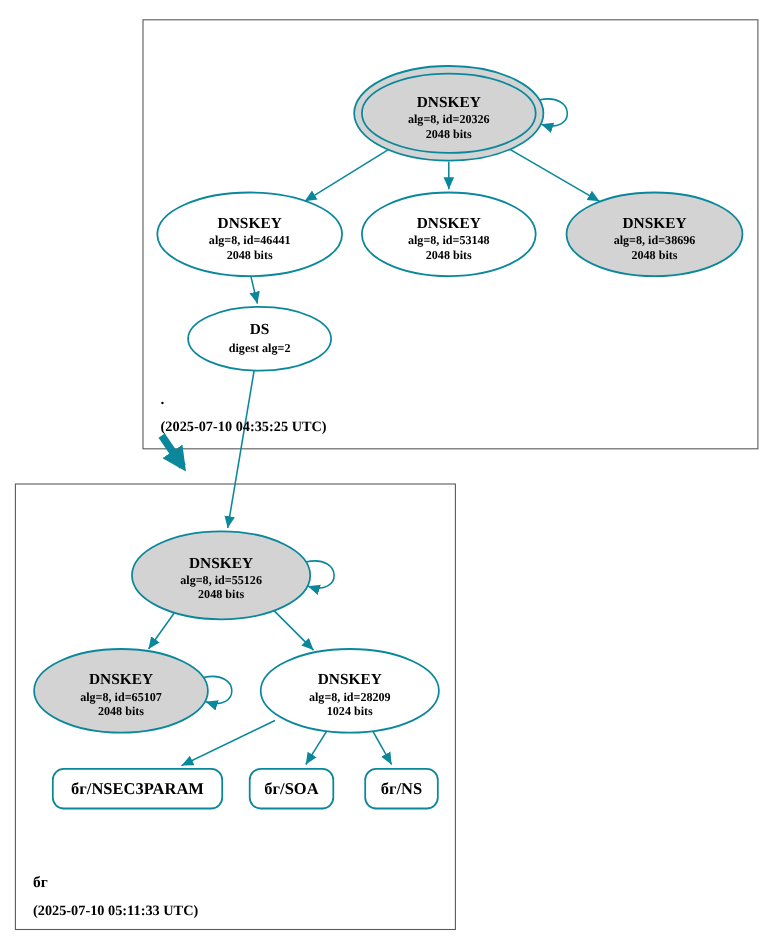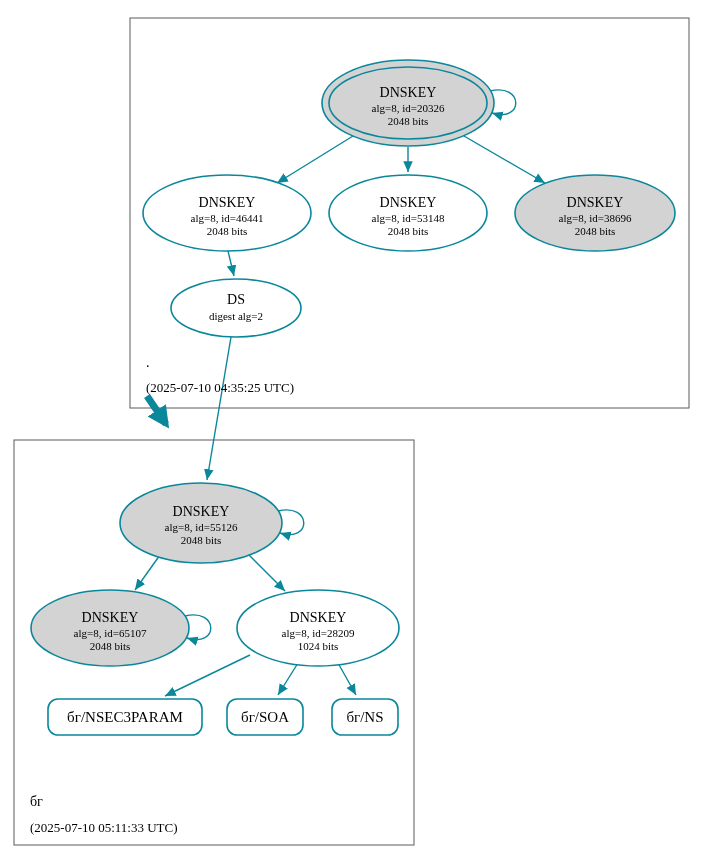--- a/index.html
+++ b/index.html
@@ -5,20 +5,21 @@
   html, body {
     margin: 0;
     padding: 0;
     background: #ffffff;
   }
   .canvas {
     width: 704px;
     height: 865px;
     position: relative;
     background: #ffffff;
+    font-weight: bold;
   }
   svg {
     display: block;
     font-family: "Liberation Serif", "DejaVu Serif", serif;
   }
   .zone-box { fill: none; stroke: #5a5a5a; stroke-width: 1; }
   .edge { stroke: #0a879a; stroke-width: 1.4; fill: none; }
   .edge-thick { stroke: #0a879a; stroke-width: 7; fill: none; }
   .node-gray  { fill: #d3d3d3; stroke: #0a879a; stroke-width: 1.6; }
   .node-white { fill: #ffffff; stroke: #0a879a; stroke-width: 1.6; }

